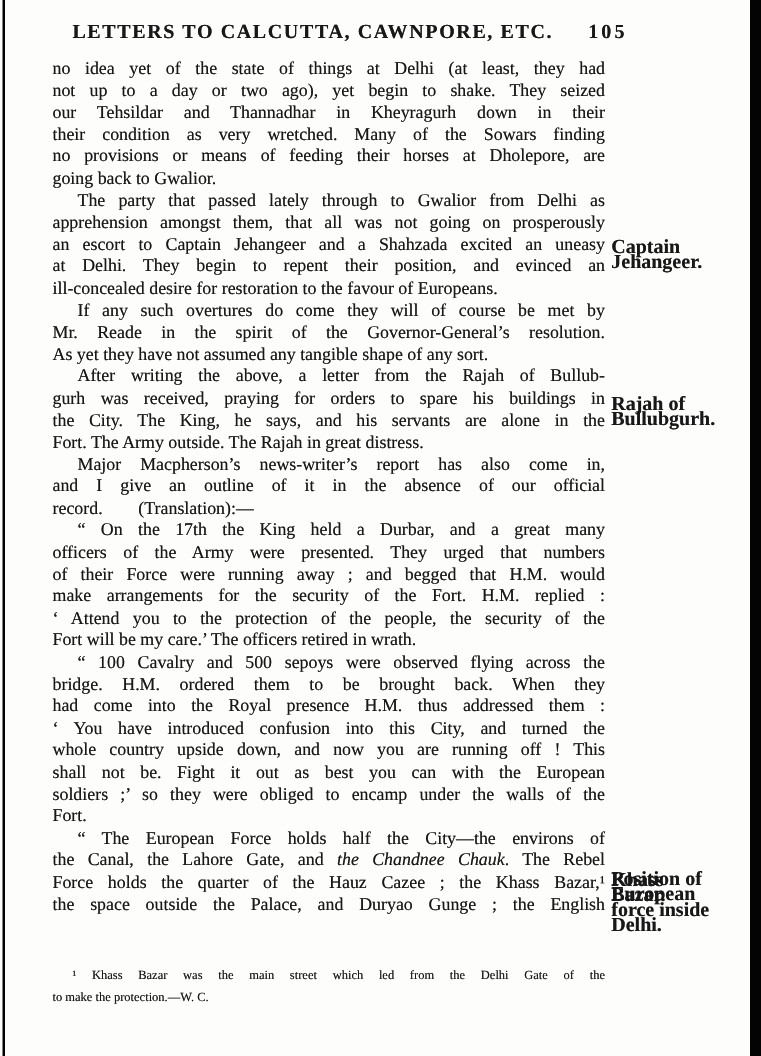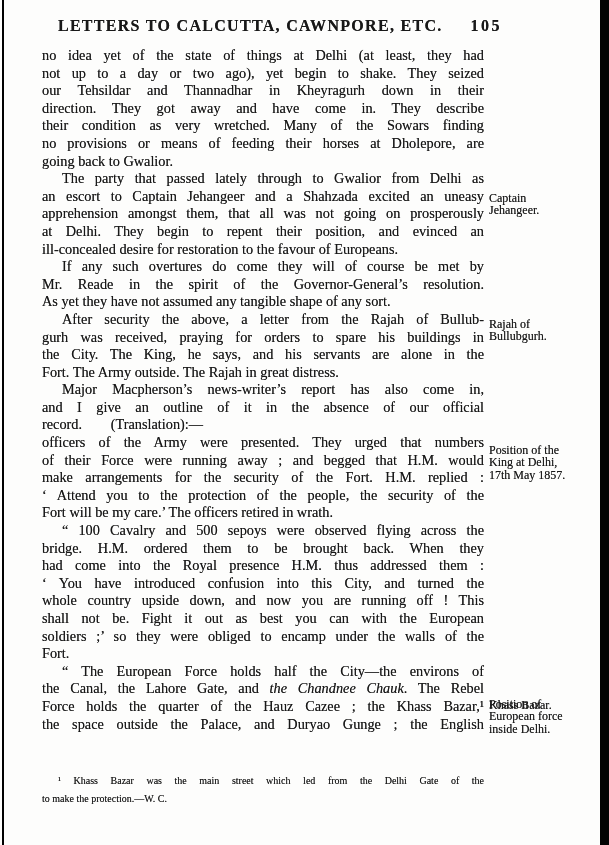--- a/index.html
+++ b/index.html
@@ -34,21 +34,21 @@
     font-size: 14.3px; line-height: 17.6px;
     text-shadow: 0 0 0.4px rgba(15,15,15,0.65);
   }
   .para { margin: 0; }
   .line { text-align: justify; text-align-last: justify; }
   .line.short { text-align-last: left; }
   .line.indent { text-indent: 20px; }
   .it { font-style: italic; }
   .margin-note {
     position: absolute; left: 489px; width: 80px;
-    font-size: 12px; line-height: 12.4px; font-weight: normal;
+    font-size: 16px; line-height: 12.4px; font-weight: bold;
     text-shadow: 0 0 0.3px rgba(15,15,15,0.6);
   }
   .mn-1 { top: 192px; }
   .mn-2 { top: 318px; }
   .mn-3 { top: 444px; }
   .mn-4 { top: 698px; }
   .mn-5 { top: 699px; }
   .footnote {
     position: absolute; left: 42px; top: 772px; width: 442px;
     font-size: 10px; line-height: 17.5px;
@@ -65,49 +65,49 @@
 
   <div class="header">
     <span>LETTERS TO CALCUTTA, CAWNPORE, ETC.</span><span class="pagenum">105</span>
   </div>
 
   <div class="body-text">
       <div class="para">
         <div class="line">no idea yet of the state of things at Delhi (at least, they had</div>
         <div class="line">not up to a day or two ago), yet begin to shake.  They seized</div>
         <div class="line">our Tehsildar and Thannadhar in Kheyragurh down in their</div>
-        <div class="line">direction.  They got away and have come in.  They describe</div>
         <div class="line">their condition as very wretched.  Many of the Sowars finding</div>
         <div class="line">no provisions or means of feeding their horses at Dholepore, are</div>
         <div class="line short">going back to Gwalior.</div>
       </div>
       <div class="para">
         <div class="line indent">The party that passed lately through to Gwalior from Delhi as</div>
+        <div class="line">apprehension amongst them, that all was not going on prosperously</div>
         <div class="line">an escort to Captain Jehangeer and a Shahzada excited an uneasy</div>
-        <div class="line">apprehension amongst them, that all was not going on prosperously</div>
         <div class="line">at Delhi.  They begin to repent their position, and evinced an</div>
         <div class="line short">ill-concealed desire for restoration to the favour of Europeans.</div>
       </div>
       <div class="para">
         <div class="line indent">If any such overtures do come they will of course be met by</div>
         <div class="line">Mr. Reade in the spirit of the Governor-General’s resolution.</div>
         <div class="line short">As yet they have not assumed any tangible shape of any sort.</div>
       </div>
       <div class="para">
-        <div class="line indent">After security the above, a letter from the Rajah of Bullub-</div>
+        <div class="line indent">After writing the above, a letter from the Rajah of Bullub-</div>
         <div class="line">gurh was received, praying for orders to spare his buildings in</div>
         <div class="line">the City.  The King, he says, and his servants are alone in the</div>
         <div class="line short">Fort.  The Army outside.  The Rajah in great distress.</div>
       </div>
       <div class="para">
         <div class="line indent">Major Macpherson’s news-writer’s report has also come in,</div>
         <div class="line">and I give an outline of it in the absence of our official</div>
         <div class="line short">record.  (Translation):—</div>
       </div>
       <div class="para">
+        <div class="line indent">“ On the 17th the King held a Durbar, and a great many</div>
         <div class="line">officers of the Army were presented.  They urged that numbers</div>
         <div class="line">of their Force were running away ; and begged that H.M. would</div>
         <div class="line">make arrangements for the security of the Fort.  H.M. replied :</div>
         <div class="line">‘ Attend you to the protection of the people, the security of the</div>
         <div class="line short">Fort will be my care.’  The officers retired in wrath.</div>
       </div>
       <div class="para">
         <div class="line indent">“ 100 Cavalry and 500 sepoys were observed flying across the</div>
         <div class="line">bridge.  H.M. ordered them to be brought back.  When they</div>
         <div class="line">had come into the Royal presence H.M. thus addressed them :</div>
@@ -120,21 +120,20 @@
       <div class="para">
         <div class="line indent">“ The European Force holds half the City—the environs of</div>
         <div class="line"><span>the Canal, the Lahore Gate, and </span><span class="it">the Chandnee Chauk</span><span>.  The Rebel</span></div>
         <div class="line">Force holds the quarter of the Hauz Cazee ; the Khass Bazar,¹</div>
         <div class="line">the space outside the Palace, and Duryao Gunge ; the English</div>
       </div>
     </div>
 
   <div class="margin-note mn-1">Captain Jehangeer.</div>
   <div class="margin-note mn-2">Rajah of Bullubgurh.</div>
-  <div class="margin-note mn-3">Position of the King at Delhi, 17th May 1857.</div>
   <div class="margin-note mn-4">Position of European force inside Delhi.</div>
   <div class="margin-note mn-5">Khass Bazar.</div>
 
   <div class="footnote">
     <div class="line indent">¹ Khass Bazar was the main street which led from the Delhi Gate of the</div>
     <div class="line short">to make the protection.—W. C.</div>
   </div>
 </div>
 
 </body></html>

